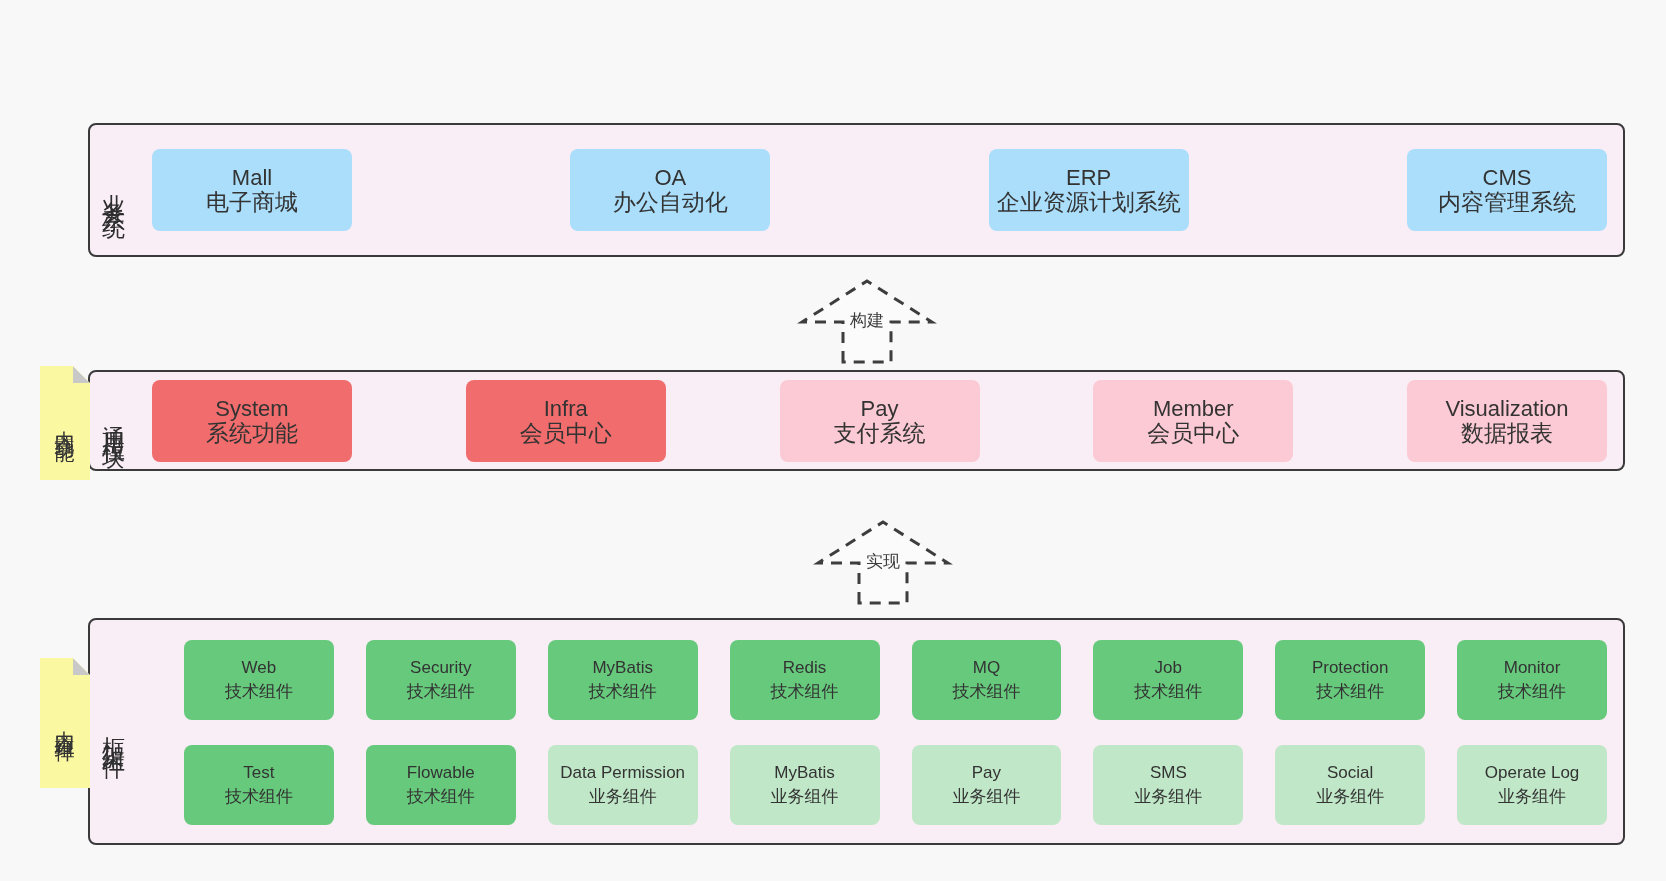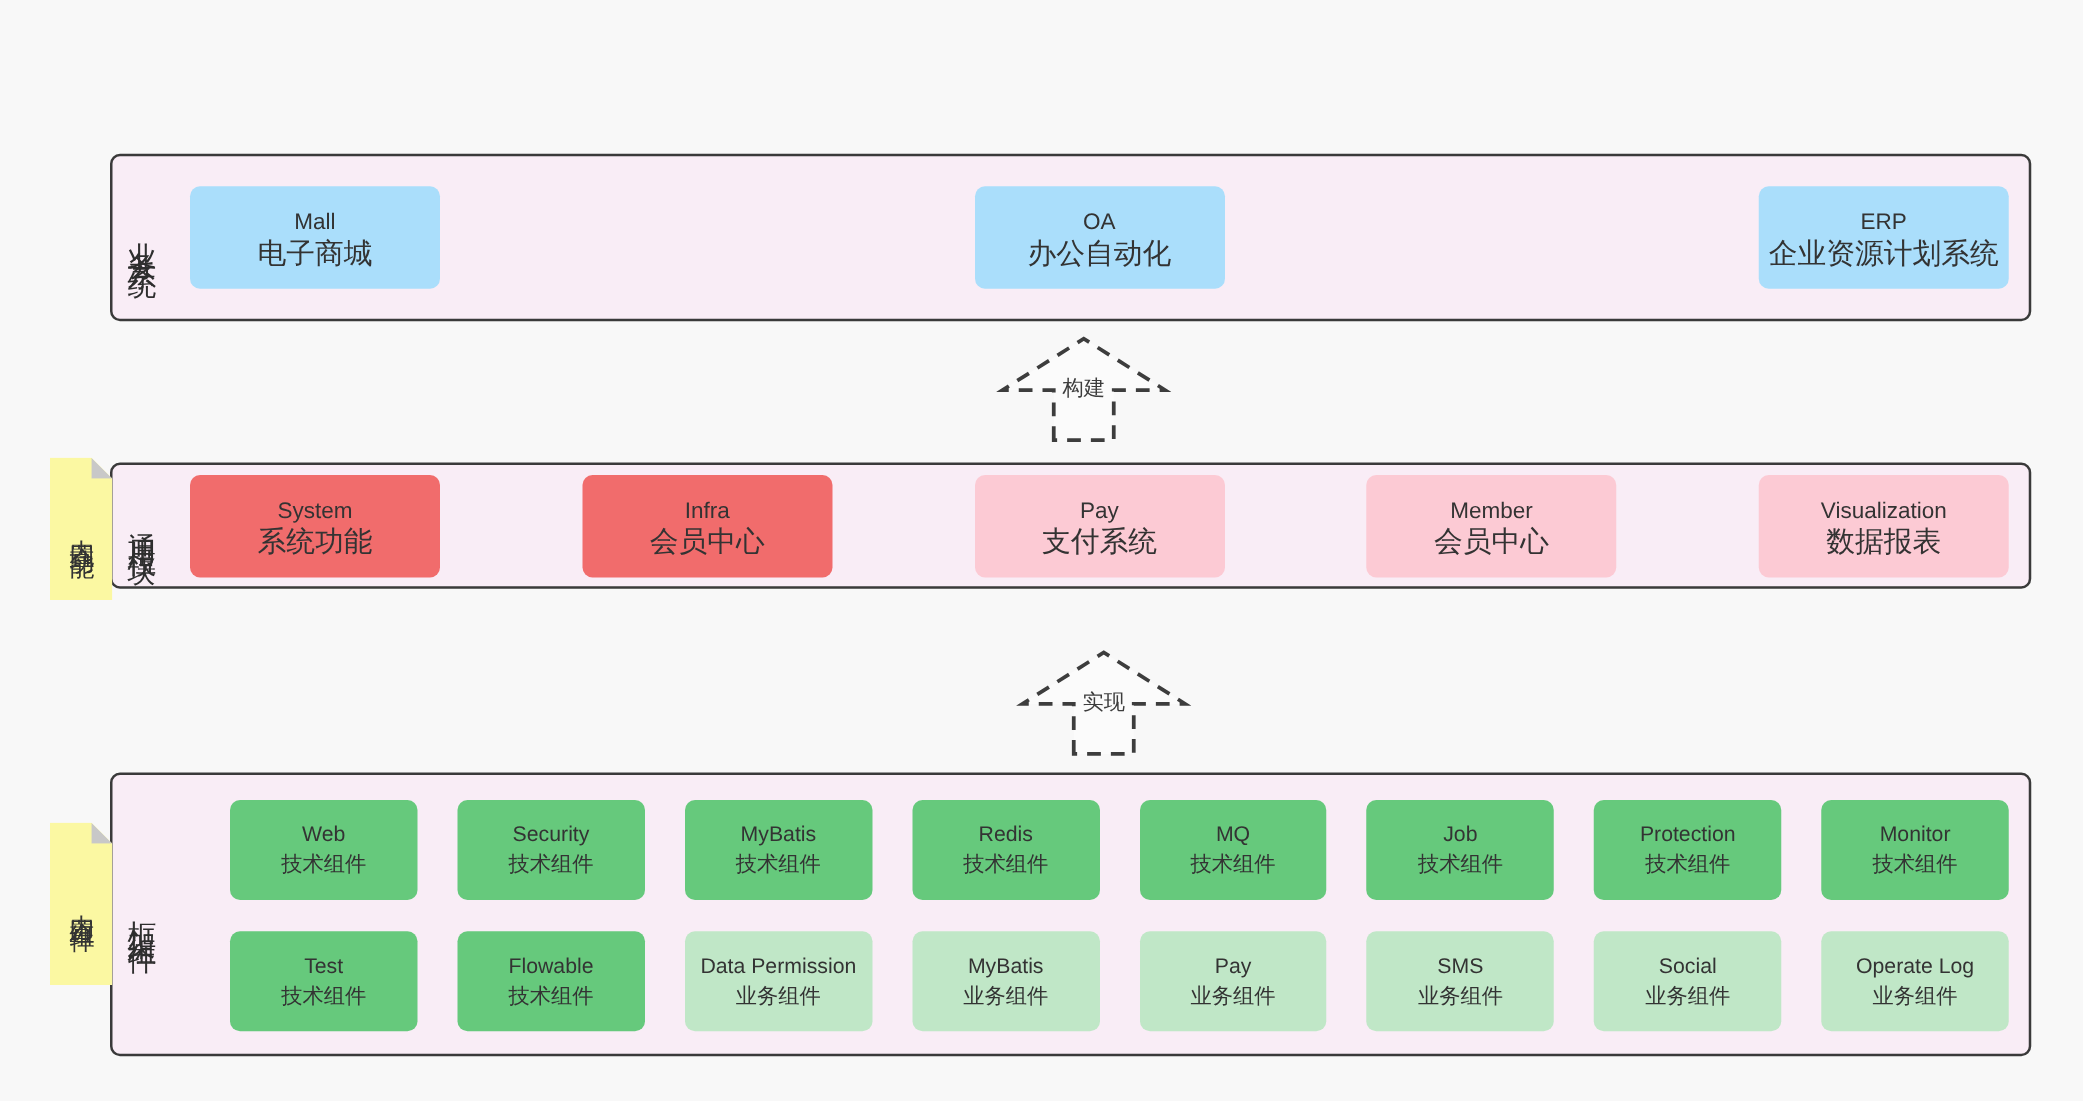--- a/index.html
+++ b/index.html
@@ -36,21 +36,21 @@
   .row-6 .box { width:200px; height:82px; }
   .row-8.r1 { top:20px; }
   .row-8.r2 { top:125px; }
   .row-8 .box { width:150px; height:80px;margin-left:32px; }
 
   .box {
     border-radius:8px; display:flex; flex-direction:column;
     align-items:center; justify-content:center; text-align:center;
     color:#333;
   }
-  .box-en { font-size:18px; line-height:25px; }
+  .box-en { font-size:22px; line-height:25px; }
   .box-zh { font-size:23px; line-height:25px; }
   .row-8 .box-en, .row-8 .box-zh { font-size:17px; line-height:24px; padding:0 4px; }
 
   .c-blue       { background:var(--box-blue,#aadefb); }
   .c-red        { background:var(--box-red,#f16c6c); }
   .c-pink       { background:var(--box-pink,#fccad4); }
   .c-green      { background:var(--box-green,#66c97c); }
   .c-lightgreen { background:var(--box-lightgreen,#c0e7c7); }
 
   
@@ -67,21 +67,21 @@
     background:var(--note-fold,#c8c8c8);
     clip-path:polygon(0 0, 100% 100%, 0 100%);
   }
   .note-text {
     writing-mode:vertical-lr; text-orientation:upright;
     font-size:20px; letter-spacing:4px; color:#333; line-height:1;
   }
 
   
   .arrow { position:absolute; width:140px; height:86px; }
-  #arrow-build     { left:797px; top:268px; }
+  #arrow-build     { left:797px; top:278px; }
   #arrow-implement { left:813px; top:519px; }
   .arrow svg { display:block; }
   .arrow path {
     fill:#fbfbfb; stroke:#3d3d3d; stroke-width:3; stroke-dasharray:11 8;
   }
   .arrow-label {
     position:absolute; top:31px; left:50%; transform:translateX(-50%);
     background:#fbfbfb; font-size:17px; padding:0 3px; white-space:nowrap;
     color:#3d3d3d;
   }
@@ -102,20 +102,24 @@
         <div class="box-en">OA</div>
         <div class="box-zh">办公自动化</div>
       </div>
 
       <div class="box c-blue">
         <div class="box-en">ERP</div>
         <div class="box-zh">企业资源计划系统</div>
       </div>
 
 
+      <div class="box c-blue">
+        <div class="box-en">CMS</div>
+        <div class="box-zh">内容管理系统</div>
+      </div>
 
     </div>
 </div>
 
 <div class="arrow" id="arrow-build">
   <svg width="140" height="86" viewBox="0 0 140 86">
     <path d="M46 84 L46 44 L5 44 L70 3 L135 44 L94 44 L94 84 Z"></path>
   </svg>
   <span class="arrow-label">构建</span>
 </div>

